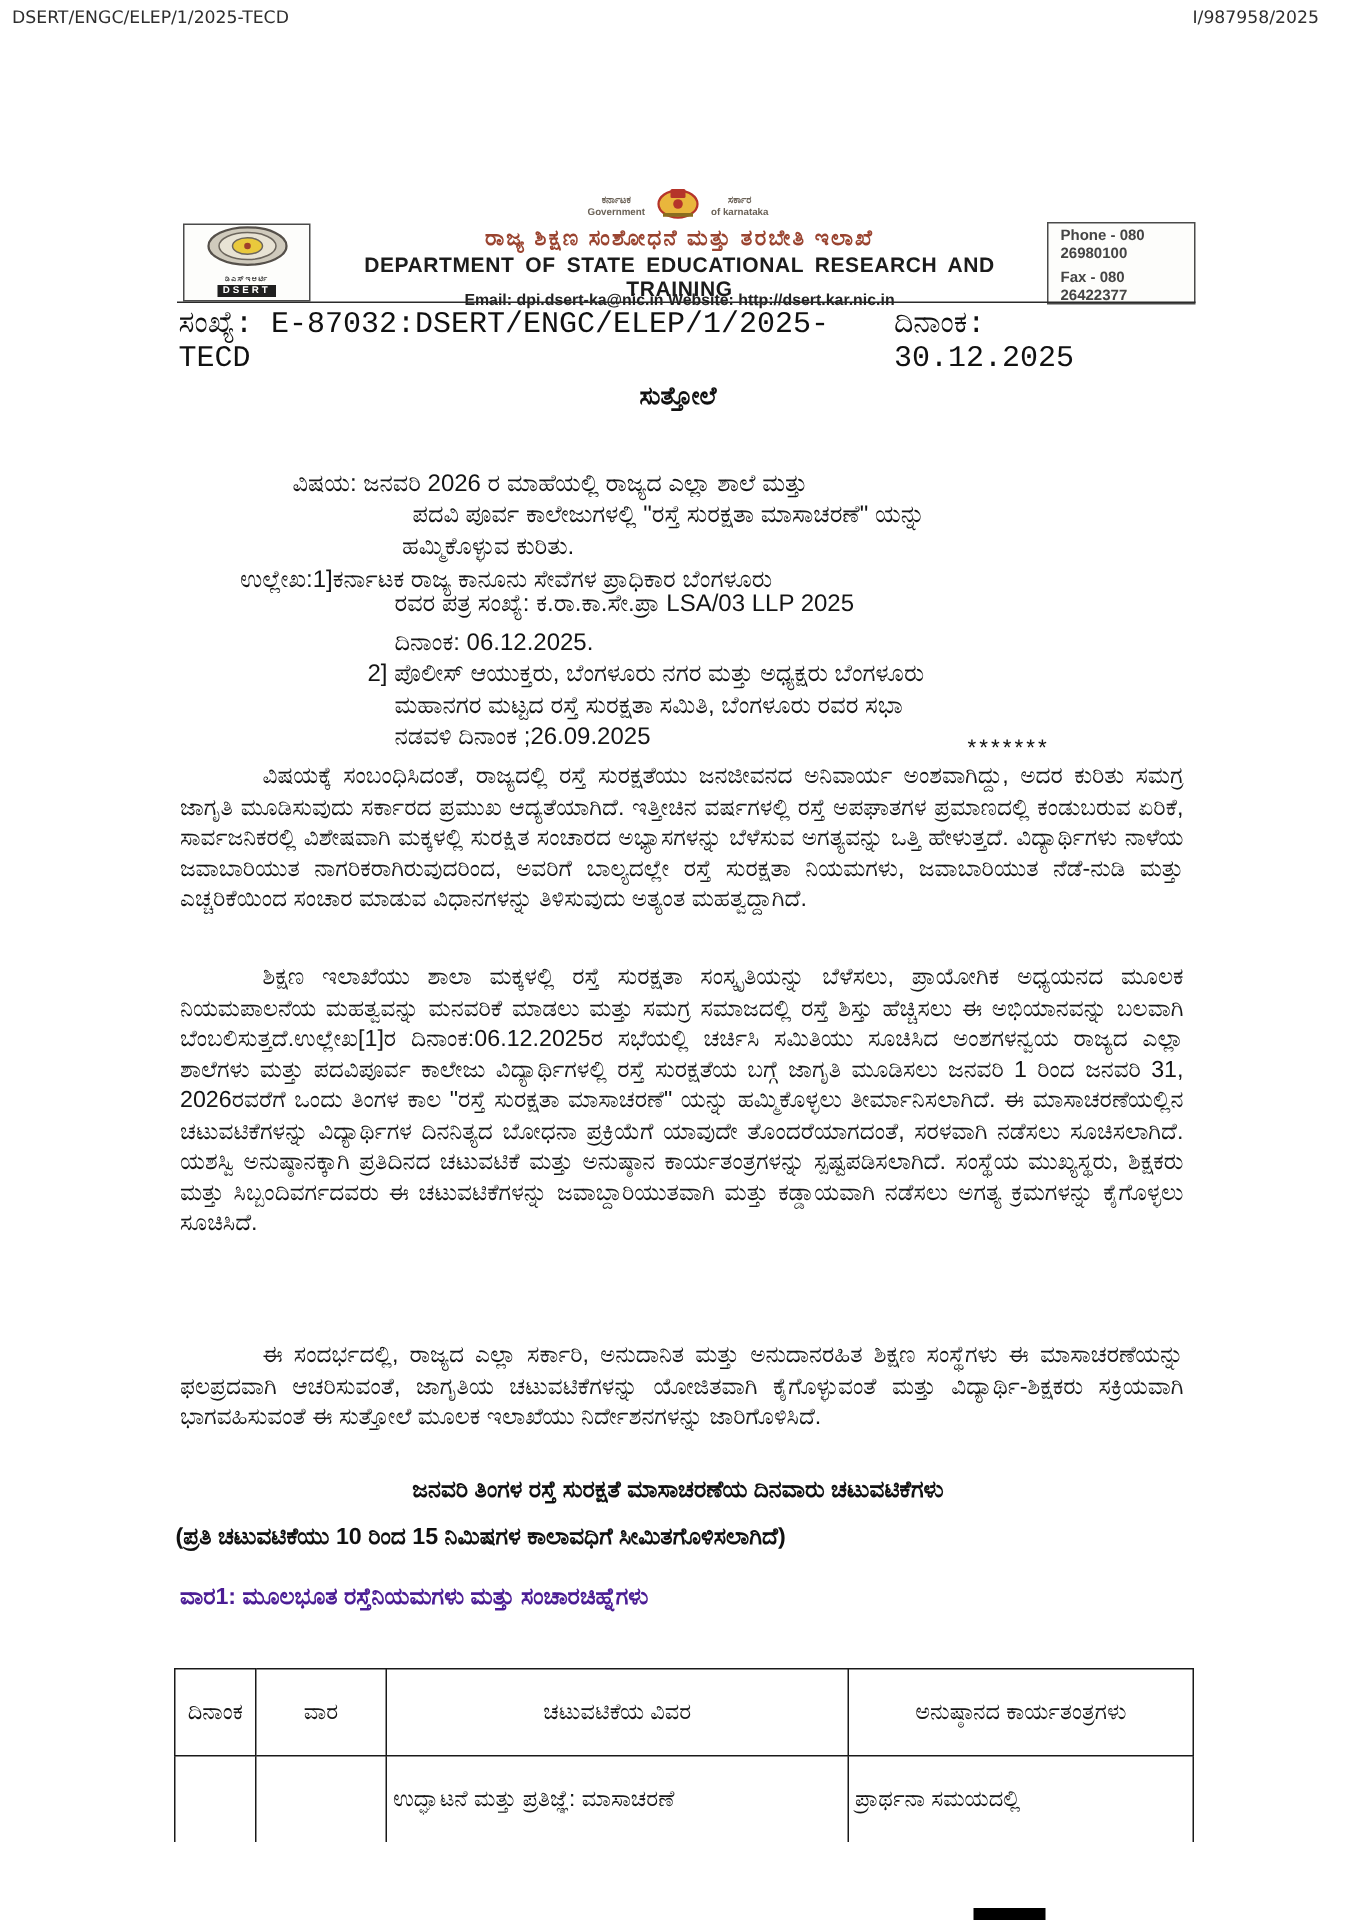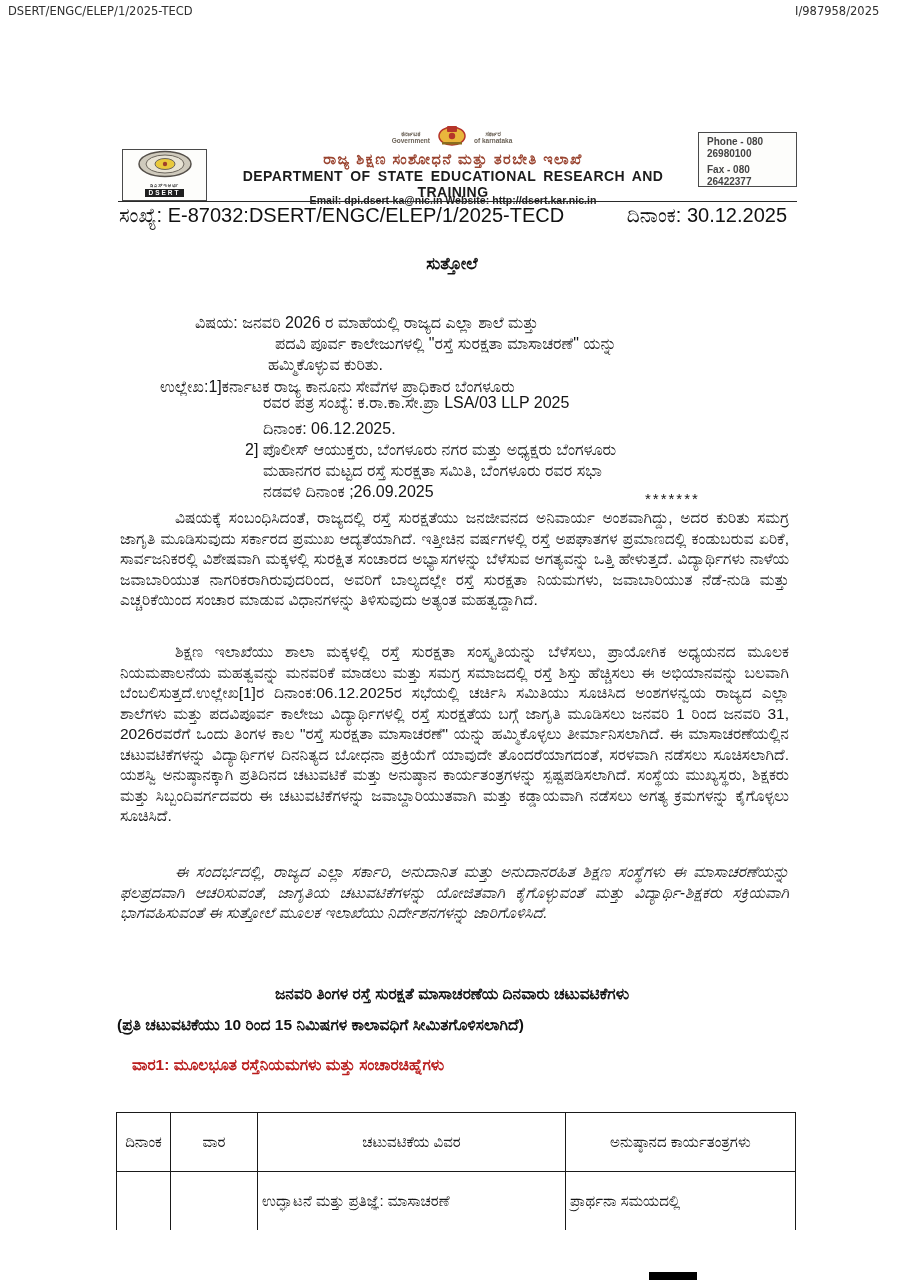--- a/index.html
+++ b/index.html
@@ -14,57 +14,57 @@
   
   .embrow{top:124px;left:0;width:904px;display:flex;justify-content:center;align-items:center;gap:7px;}
   .embtxt{font-size:6.5px;line-height:7.5px;color:#6b6257;font-weight:bold;text-align:center;}
   
   .lh-line{top:201px;left:118px;width:679px;height:0;border-top:1.5px solid #2a2a2a;}
   .logobox{top:149px;left:122px;width:85px;height:52px;border:1.5px solid #4a4a4a;
     display:flex;flex-direction:column;align-items:center;justify-content:flex-start;box-sizing:border-box;background:#fdfdfb;}
   .logobar{background:#1f1f1f;color:#fff;font-size:6.5px;font-weight:bold;letter-spacing:2px;
     padding:0 3px;line-height:8px;margin-top:1px;}
   .logokn{font-size:5px;color:#3a3a3a;font-weight:bold;letter-spacing:1px;line-height:6px;}
-  .phonebox{top:132px;left:698px;width:99px;height:55px;border:1.5px solid #4a4a4a;box-sizing:border-box;
+  .phonebox{top:148px;left:698px;width:99px;height:55px;border:1.5px solid #4a4a4a;box-sizing:border-box;
     font-size:10px;font-weight:bold;color:#444;padding:3px 0 0 8px;line-height:11.5px;background:#fdfdfb;}
   .phonebox .gap{height:5px;}
   .deptkn{top:151px;left:210px;width:486px;text-align:center;font-size:14.5px;font-weight:bold;
     color:#9a4430;letter-spacing:1.5px;}
   .depten{top:167.5px;left:206px;width:494px;text-align:center;font-size:14px;font-weight:bold;
     color:#1c1c1c;letter-spacing:0.4px;word-spacing:3px;}
   .addr{top:183px;left:210px;width:486px;text-align:center;font-size:9.8px;font-weight:bold;
     color:#3a3a3a;letter-spacing:0.2px;}
   .emailrow{top:193.5px;left:210px;width:486px;text-align:center;font-size:10.6px;font-weight:bold;color:#222;}
   
   .numrow{top:204px;left:119px;width:668px;display:flex;justify-content:space-between;
-    font-family:Liberation Sans, sans-serif;font-size:20px;color:#111;}
+    font-family:Liberation Mono, monospace;font-size:20px;color:#111;}
   
   .doctitle{top:255px;left:0;width:904px;text-align:center;font-size:16.5px;font-weight:bold;color:#111;font-family:Liberation Mono, monospace;}
   
   .kn{font-size:16px;line-height:21px;color:#151515;}
   .subj1{top:312px;left:195px;}
   .subj2{top:333px;left:275px;}
   .subj3{top:354px;left:268px;}
   .ref1{top:376px;left:160px;}
   .ref2{top:380px;left:263px;margin-top:12px;}
   .ref3{top:418px;left:263px;}
   .ref4{top:439px;left:245px;}
   .ref5{top:460px;left:263px;}
   .ref6{top:481px;left:263px;}
   .stars{top:490px;left:645px;font-size:15px;letter-spacing:2px;color:#111;}
   
   .para{left:120px;width:669px;text-align:justify;font-size:15.5px;line-height:20.5px;
     color:#161616;text-indent:55px;}
   .p1{top:508px;}
   .p2{top:642px;}
-  .p3{top:862px;font-style:italic;}
+  .p3{top:894px;}
   
   .sechead{top:985px;left:0;width:904px;text-align:center;font-size:15.5px;font-weight:bold;color:#111;}
   .durnote{top:1016px;left:117px;font-size:15.5px;font-weight:bold;color:#111;}
-  .weektitle{top:1056px;left:132px;font-size:15.5px;font-weight:bold;color:#b91c1c;}
+  .weektitle{top:1056px;left:120px;font-size:15.5px;font-weight:bold;color:#4c1d95;}
   
   .tbl{top:1112px;left:116px;}
   table{border-collapse:collapse;table-layout:fixed;}
   td,th{border:1.6px solid #1a1a1a;font-weight:normal;font-size:15px;color:#161616;
     padding:20px 4px;box-sizing:border-box;}
   th{text-align:center;height:34px;}
   .c1{width:54px;}
   .c2{width:87px;}
   .c3{width:308px;}
   .c4{width:230px;}

